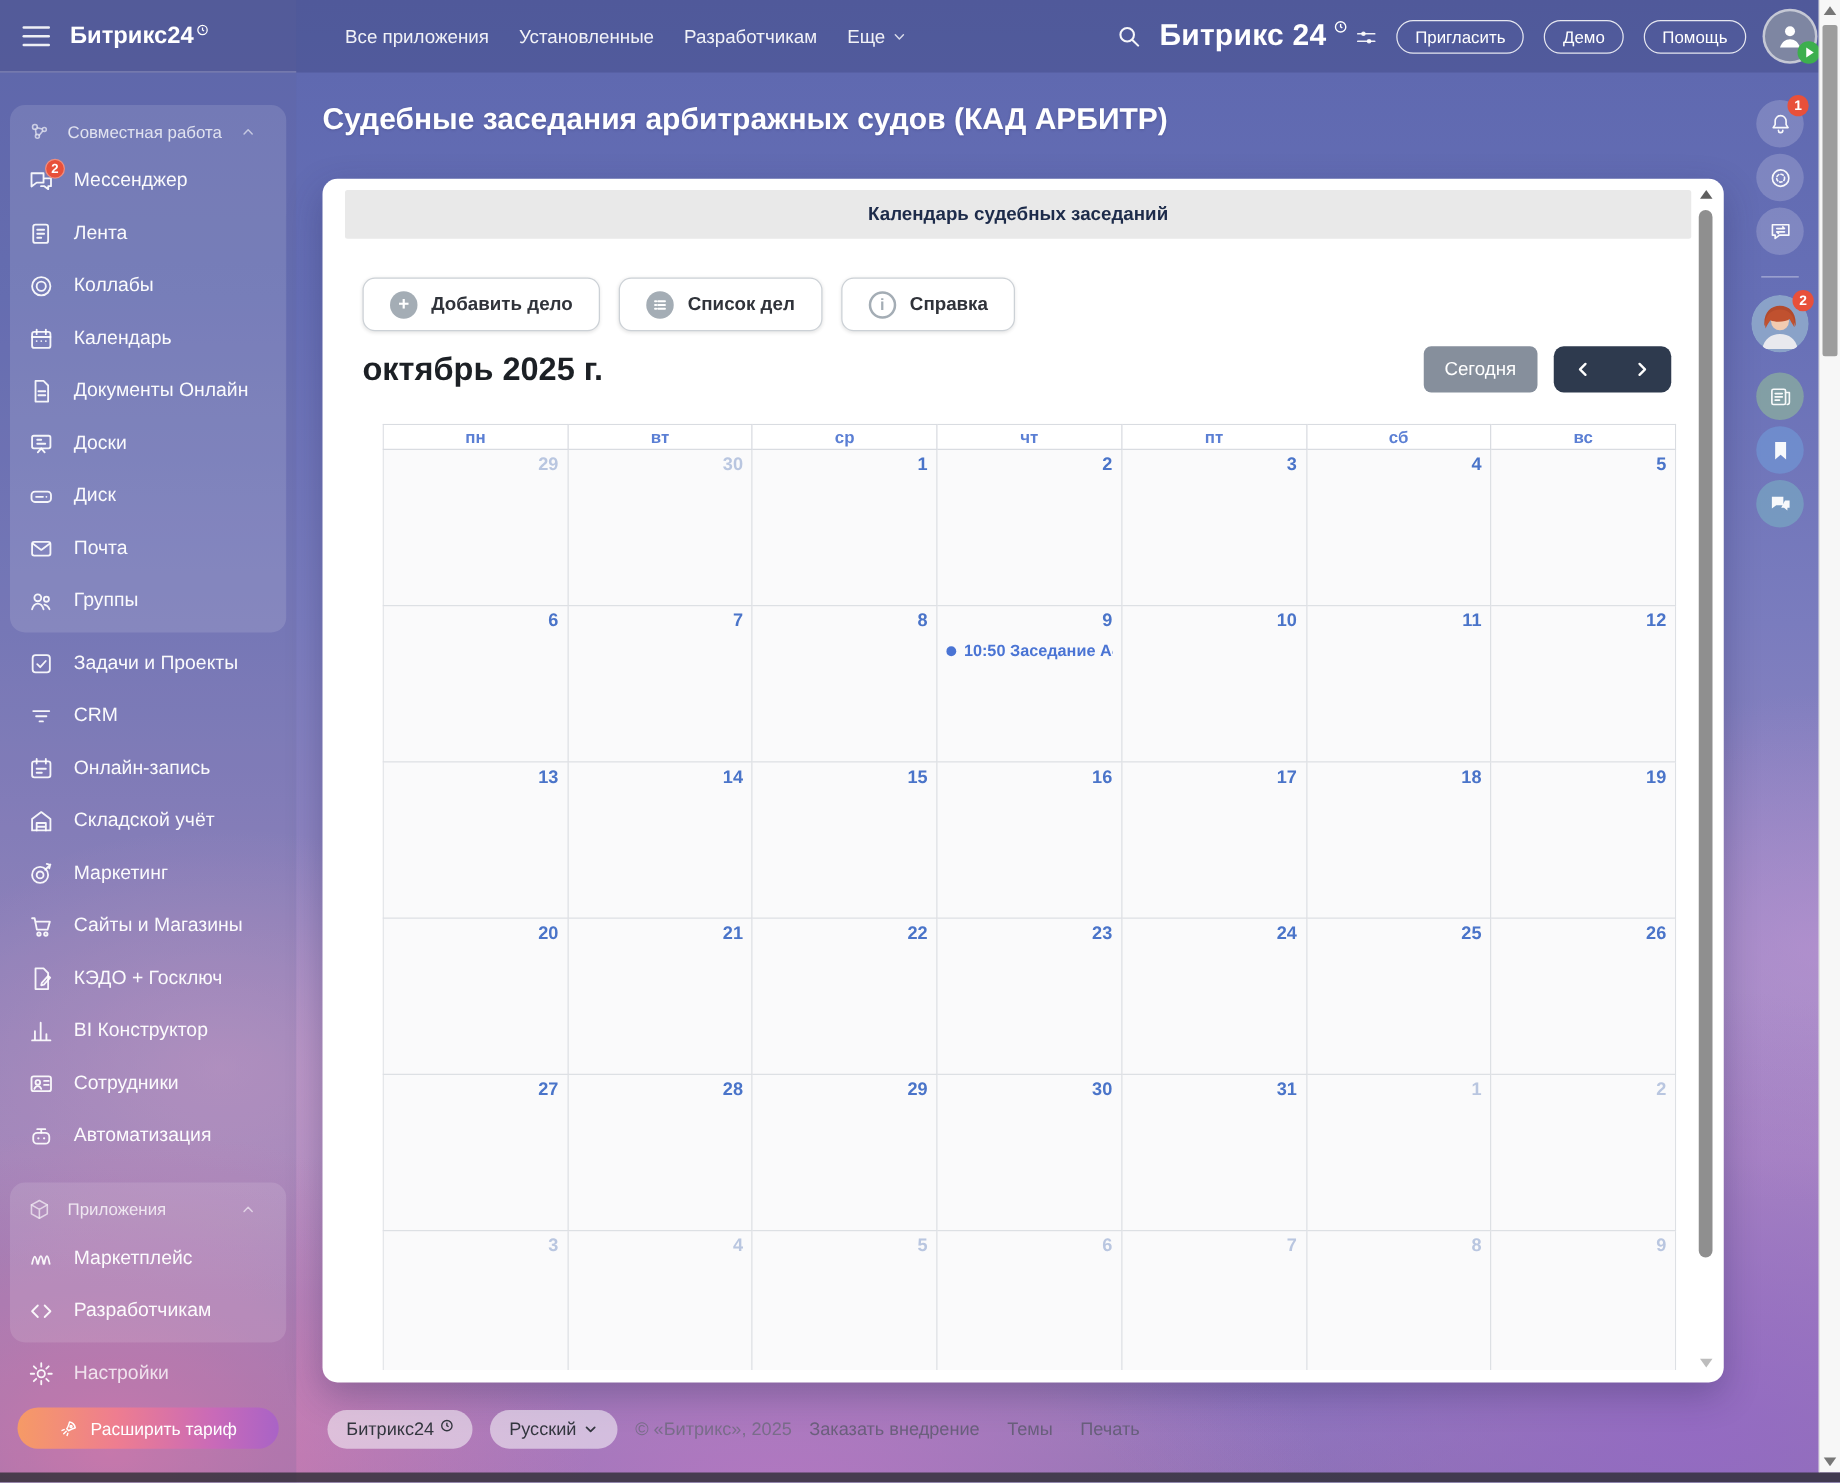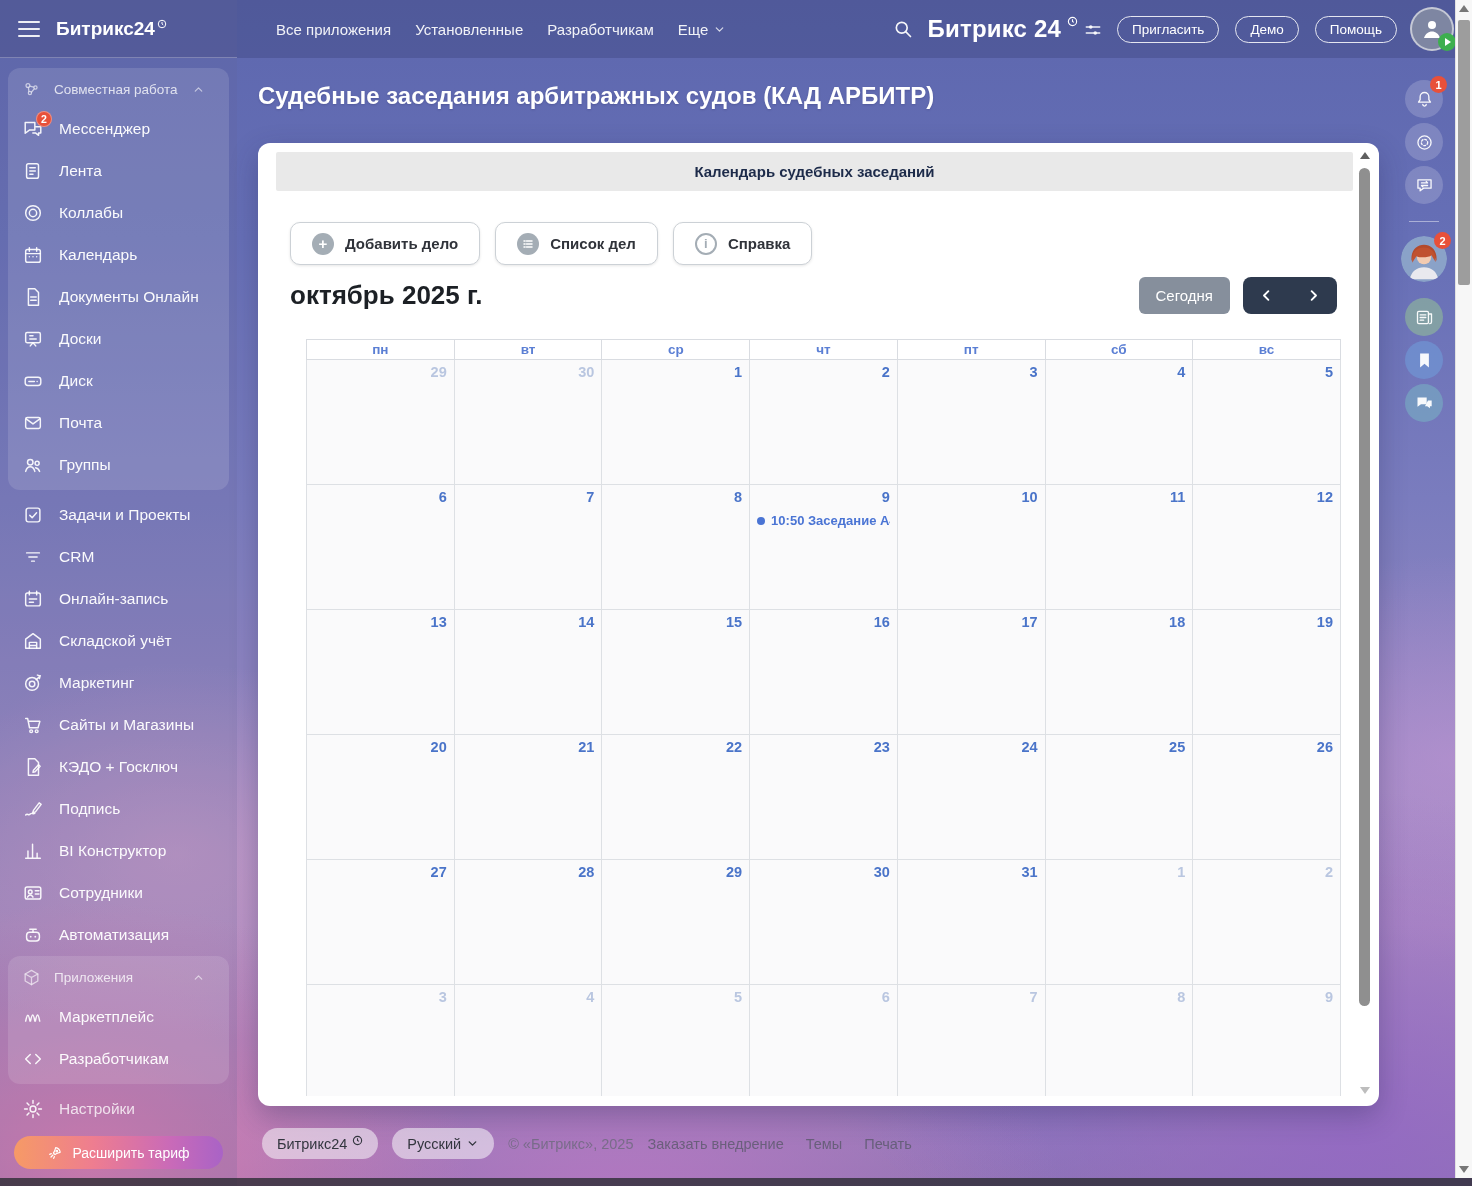--- a/index.html
+++ b/index.html
@@ -47,21 +47,21 @@
 
   
   .sidebar { position:absolute; left:0; top:0; width:237px; height:1186px; color:#fff;
     background:rgba(98,100,152,.18); }
   .logo-row { height:58px; display:flex; align-items:center; gap:16px; padding:0 18px; border-bottom:1px solid rgba(255,255,255,.25); }
   .burger { width:22px; height:16px; display:flex; flex-direction:column; justify-content:space-between; cursor:pointer; }
   .burger i { display:block; height:2px; background:rgba(255,255,255,.9); border-radius:1px; }
   .logo-text { font-size:19px; font-weight:bold; display:flex; align-items:flex-start; gap:2px; }
   .logo-text .sup-clock { width:10px; height:10px; }
   .sb-groups { padding:10px 8px 0 8px; }
-  .sb-panel { background:rgba(255,255,255,.12); border-radius:12px; padding:2px 12px 4px 0; margin-bottom:4px; }
+  .sb-panel { background:rgba(255,255,255,.12); border-radius:12px; padding:2px 12px 4px 0; margin-bottom:4px;margin-top:16px; }
   .sb-section { height:38px; display:flex; align-items:center; gap:13px; padding:0 12px 0 14px;
     color:rgba(255,255,255,.78); font-size:13.5px; cursor:pointer; }
   .sb-section .sec-icon { width:19px; height:19px; opacity:.8; flex:none; }
   .sb-section .sec-chev { width:13px; height:13px; margin-left:auto; opacity:.75; }
   .sb-item { height:42px; display:flex; align-items:center; gap:15px; padding:0 10px 0 14px;
     font-size:15.5px; color:rgba(255,255,255,.96); cursor:pointer; white-space:nowrap; }
   .sb-item .itm-icon { position:relative; width:22px; height:22px; flex:none; color:rgba(255,255,255,.92); }
   .sb-item .itm-icon svg { width:22px; height:22px; }
   .sb-badge { position:absolute; top:-7px; right:-8px; min-width:16px; height:16px; padding:0 3px;
     background:#e8503a; border-radius:8px; color:#fff; font-size:10.5px; font-weight:bold;
@@ -292,27 +292,20 @@
               <circle cx="16" cy="18.8" r="1.5"></circle>
             </svg></span>
           <span>Сайты и Магазины</span>
         </div>
         <div class="sb-item">
           <span class="itm-icon"><svg viewBox="0 0 24 24" fill="none" stroke="currentColor" stroke-width="1.6" stroke-linecap="round" stroke-linejoin="round">
               <path d="M7 3h7l4 4v14H7z"></path>
               <path d="M12.5 15.5l5.5-6 1.8 1.6-5.5 6-2.3.6z"></path>
             </svg></span>
           <span>КЭДО + Госключ</span>
-        </div>
-        <div class="sb-item">
-          <span class="itm-icon"><svg viewBox="0 0 24 24" fill="none" stroke="currentColor" stroke-width="1.6" stroke-linecap="round" stroke-linejoin="round">
-              <path d="M4 18.5c2-2.2 3 1.1 5-1s3 .9 5-.9"></path>
-              <path d="M12.5 13.5l6.2-8.2 2.2 1.6-6.2 8.2-3 1z"></path>
-            </svg></span>
-          <span>Подпись</span>
         </div>
         <div class="sb-item">
           <span class="itm-icon"><svg viewBox="0 0 24 24" fill="none" stroke="currentColor" stroke-width="1.6" stroke-linecap="round" stroke-linejoin="round">
               <path d="M6.5 20v-8M11.5 20V4.5M16.5 20v-5.5M4 20h16"></path>
             </svg></span>
           <span>BI Конструктор</span>
         </div>
         <div class="sb-item">
           <span class="itm-icon"><svg viewBox="0 0 24 24" fill="none" stroke="currentColor" stroke-width="1.6" stroke-linecap="round" stroke-linejoin="round">
               <rect x="3.5" y="5.5" width="17" height="13" rx="2"></rect>

